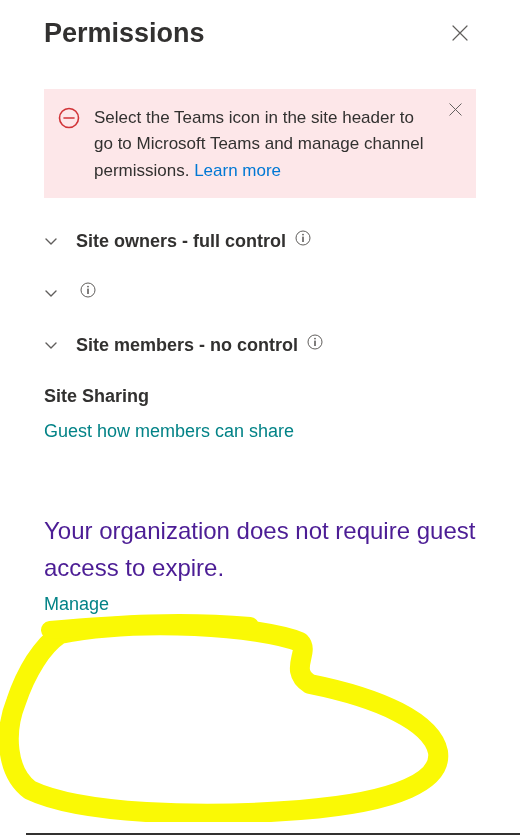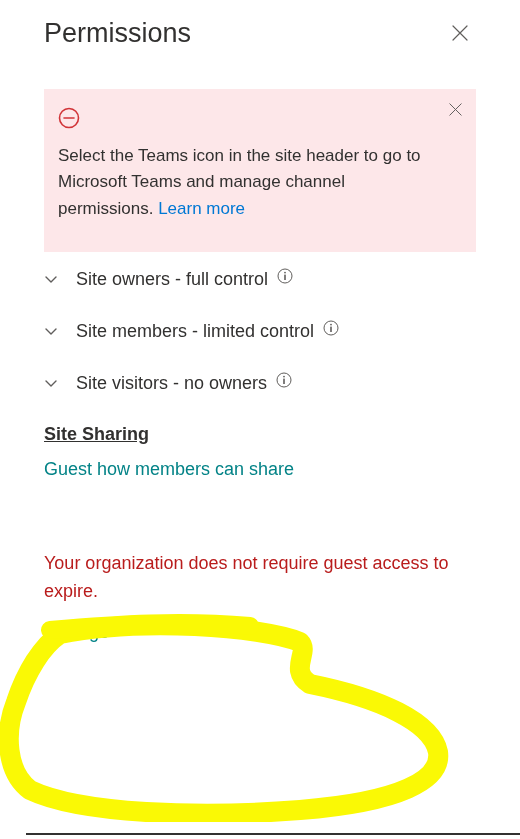--- a/index.html
+++ b/index.html
@@ -16,40 +16,39 @@
       position: relative;
     }
     .header {
       display: flex;
       justify-content: space-between;
       align-items: center;
       margin-bottom: 40px;
     }
     .header h1 {
       font-size: 27px;
-      font-weight: 400;
+      font-weight: 700;
       color: #323130;
     }
     .close-x {
       font-size: 20px;
       color: #605e5c;
       cursor: pointer;
       padding: 4px 8px;
       font-weight: 300;
       line-height: 1;
     }
     .alert {
       background: #fde7e9;
-      padding: 16px 14px 30px 14px;
-      margin-bottom: 16px;
+      padding: 16px 14px 14px 14px;
+      margin-bottom: 32px;
       display: flex;
       align-items: flex-start;
       gap: 14px;
       position: relative;
-      flex-direction: column;
     }
     .alert-icon {
       flex-shrink: 0;
       width: 22px;
       height: 22px;
       margin-top: 2px;
     }
     .alert-icon svg { display:block; }
     .alert-text {
       flex: 1;
@@ -84,52 +83,51 @@
       flex-shrink: 0;
       width: 14px;
       height: 14px;
       display: flex;
       align-items: center;
       justify-content: center;
     }
     .chevron svg { display:block; }
     .perm-label {
       font-size: 18px;
-      font-weight: 400;
+      font-weight: 700;
       color: #323130;
       padding-left: 2px;
     }
     .info-icon {
       display: inline-flex;
       vertical-align: 1px;
       margin-left: 4px;
     }
     .info-icon svg { display:block; }
     .section {
       margin-top: 22px;
     }
     .section h2 {
       font-size: 18px;
       font-weight: 600;
       color: #323130;
       margin-bottom: 14px;
-      text-decoration: underline;
     }
     .teal-link {
       display: inline-block;
       font-size: 18px;
       color: #038387;
       text-decoration: none;
       cursor: pointer;
     }
     .body-text {
-      font-size: 18px;
-      color: #b91c1c;
+      font-size: 24px;
+      color: #4c1d95;
       line-height: 1.55;
-      margin-bottom: 16px;
+      margin-bottom: 8px;
     }
     .spacer { height: 48px; }
     .annotation {
       position: absolute;
       left: 0px;
       top: 612px;
       width: 450px;
       height: 210px;
       pointer-events: none;
       z-index: 5;
@@ -193,39 +191,38 @@
     </span>
   </div>
 
   <div class="perm-group">
     <span class="chevron">
       <svg width="14" height="14" viewBox="0 0 14 14">
           <path d="M2 5 L7 10 L12 5" stroke="#605e5c" stroke-width="1.4" fill="none" stroke-linecap="round" stroke-linejoin="round"></path>
         </svg>
     </span>
     <span class="perm-label">
-      <span>Site members - limited control</span>
       <span class="info-icon">
         <svg width="16" height="16" viewBox="0 0 16 16">
             <circle cx="8" cy="8" r="7" fill="none" stroke="#605e5c" stroke-width="1"></circle>
             <circle cx="8" cy="4.6" r="0.9" fill="#605e5c"></circle>
             <rect x="7.2" y="6.6" width="1.6" height="5.4" fill="#605e5c"></rect>
           </svg>
       </span>
     </span>
   </div>
 
   <div class="perm-group">
     <span class="chevron">
       <svg width="14" height="14" viewBox="0 0 14 14">
           <path d="M2 5 L7 10 L12 5" stroke="#605e5c" stroke-width="1.4" fill="none" stroke-linecap="round" stroke-linejoin="round"></path>
         </svg>
     </span>
     <span class="perm-label">
-      <span>Site visitors - no owners</span>
+      <span>Site members - no control</span>
       <span class="info-icon">
         <svg width="16" height="16" viewBox="0 0 16 16">
             <circle cx="8" cy="8" r="7" fill="none" stroke="#605e5c" stroke-width="1"></circle>
             <circle cx="8" cy="4.6" r="0.9" fill="#605e5c"></circle>
             <rect x="7.2" y="6.6" width="1.6" height="5.4" fill="#605e5c"></rect>
           </svg>
       </span>
     </span>
   </div>
 

